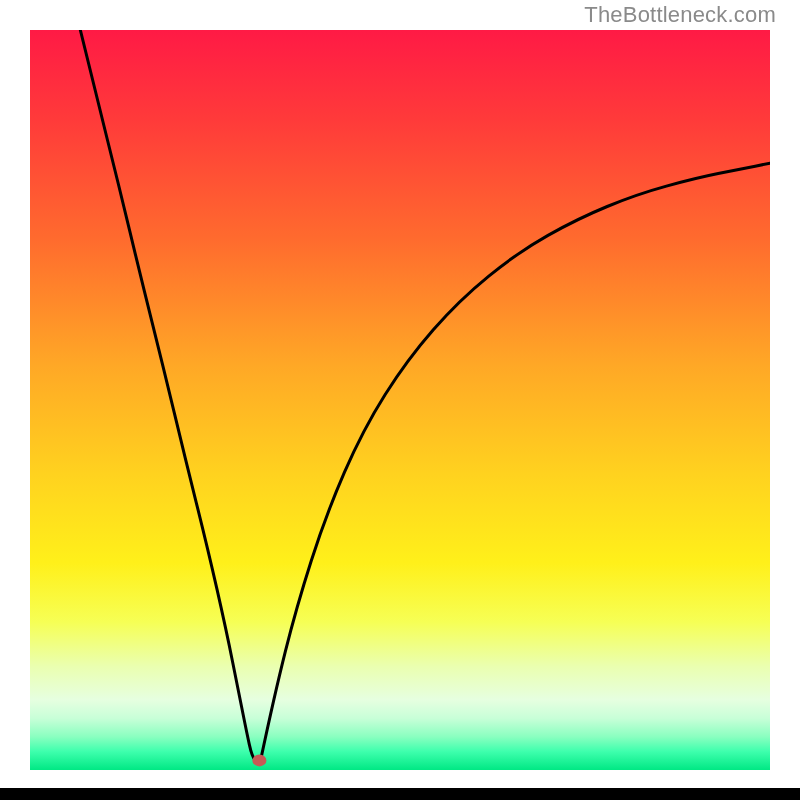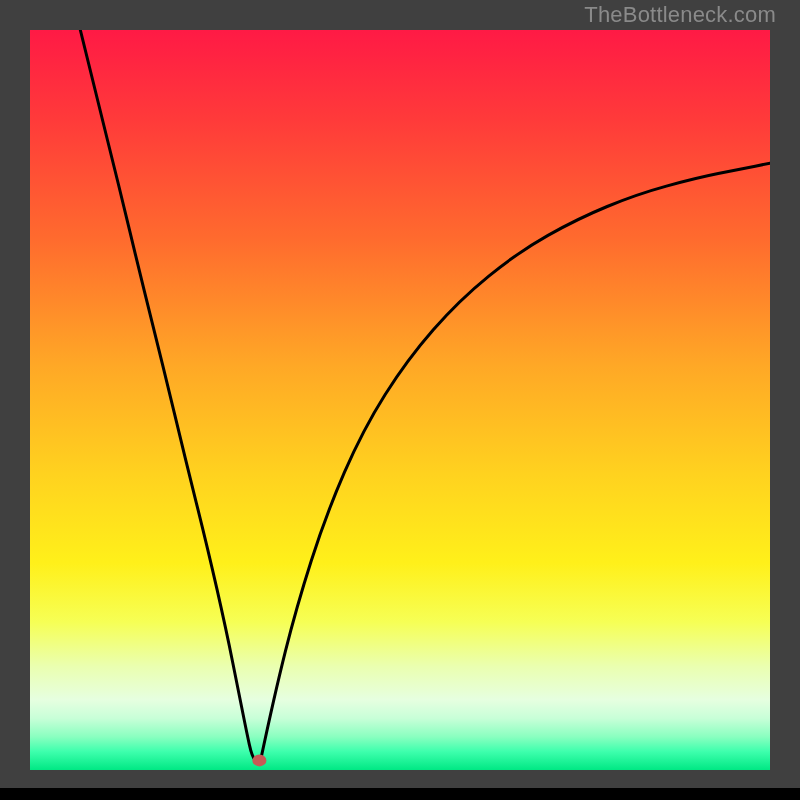--- a/index.html
+++ b/index.html
@@ -7,21 +7,21 @@
     padding: 0;
     width: 800px;
     height: 800px;
     overflow: hidden;
     background: #000;
   }
   .frame {
     position: relative;
     width: 800px;
     height: 788px;
-    background: #404040;
+    background: #ffffff;
   }
   .watermark {
     position: absolute;
     top: 2px;
     right: 24px;
     font-family: Arial, Helvetica, sans-serif;
     font-size: 22px;
     color: #8a8a8a;
     letter-spacing: 0.2px;
   }

